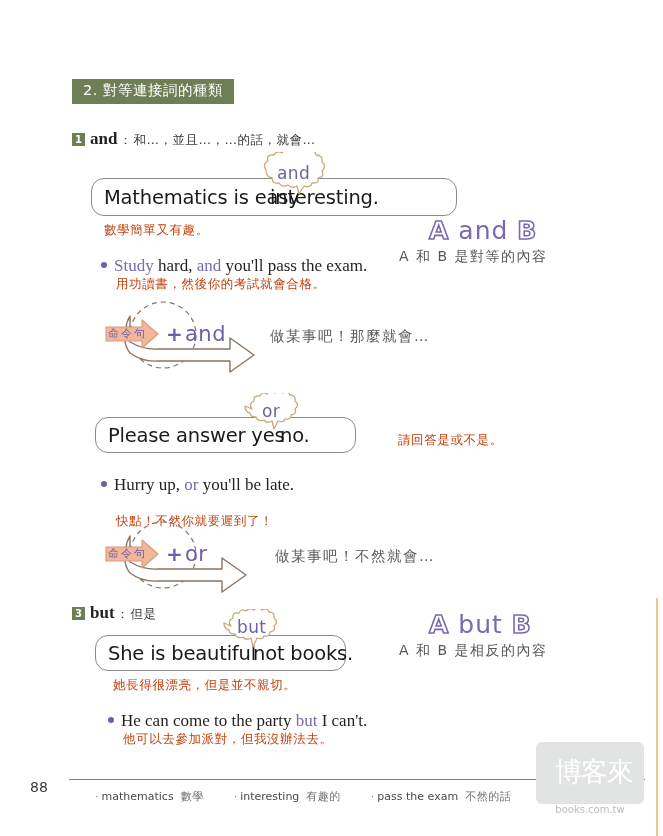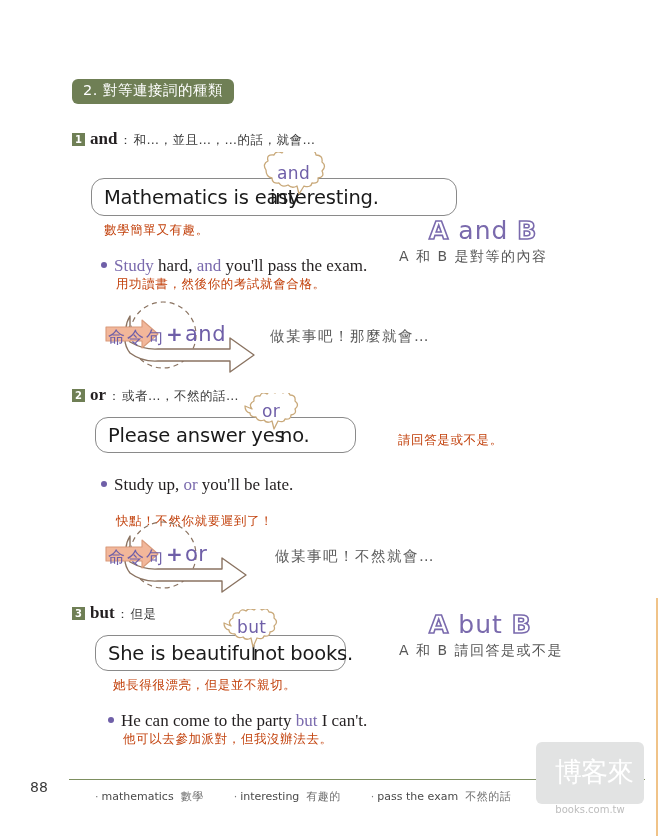--- a/index.html
+++ b/index.html
@@ -26,21 +26,21 @@
   .section-banner {
     position: absolute;
     left: 72px;
     top: 79px;
     background: #6f7f55;
     color: #ffffff;
     font-family: "DejaVu Sans", sans-serif;
     font-size: 14.5px;
     letter-spacing: 0.5px;
     padding: 4px 11px 5px 11px;
-    border-radius: 6px;
+    border-radius: 0;
     line-height: 1.1;
     white-space: nowrap;
   }
 
   
   .item-head {
     position: absolute;
     white-space: nowrap;
     line-height: 1;
   }
@@ -182,21 +182,21 @@
   .conj-in-arrow {
     position: absolute;
     font-family: "DejaVu Sans", sans-serif;
     font-size: 21px;
     color: #6f5fa8;
     letter-spacing: 0.5px;
   }
   .cmd-label {
     position: absolute;
     font-family: "DejaVu Sans", sans-serif;
-    font-size: 17px;
+    font-size: 11px;
     color: #6f5fa8;
     letter-spacing: 2px;
     white-space: nowrap;
   }
 
   
   .footer-rule {
     position: absolute;
     left: 69px;
     top: 779px;
@@ -321,39 +321,36 @@
       <path d="M30 26 q-8 13 0 26 q14 8 28 7 l72 0 l0 -11 l24 17 l-24 17 l0 -11 l-72 0 q-16 1 -28 -8 q-10 -13 0 -27 z" fill="#ffffff" stroke="#8a7361" stroke-width="1.4" stroke-linejoin="round" transform="translate(0,-6)"></path>
 
       <path d="M6 26 l36 0 l0 -7 l16 14 l-16 14 l0 -7 l-36 0 z" fill="#f2b79a" stroke="#d99a7a" stroke-width="1.1" stroke-linejoin="round" transform="translate(0,5)"></path>
     </svg>
   </div>
   <div class="cmd-label" style="left:108px; top:326px;">命令句</div>
   <div class="plus-sign" style="left:166px; top:322px;">+</div>
   <div class="conj-in-arrow" style="left:185px; top:322px;">and</div>
   <div class="diagram-text" style="left:270px; top:327px;">做某事吧！那麼就會…</div>
 
-  <div class="item-head" style="left:72px; top:386px;">
-    <span class="num-box">2</span><span class="kw-en">or</span><span class="kw-colon">：</span><span class="kw-zh">或者…，不然的話…</span>
-  </div>
 
   <div class="sent-box" style="left:95px; top:417px; width:261px; height:36px;"></div>
   <div class="sent-text" style="left:108px; top:424px;">Please answer yes</div>
   <div class="sent-text" style="left:280px; top:424px;">no.</div>
 
   <div class="bubble-wrap" style="left:243px; top:393px; width:66px; height:42px;">
     <svg width="66" height="42" viewBox="0 0 66 42">
       <path d="M9 16 q-4 -5 2 -8 q-1 -6 6 -5 q2 -5 7 -2 q3 -4 8 -1 q4 -4 8 0 q5 -3 7 2 q6 0 5 6 q5 4 0 8 q2 5 -4 6 q0 5 -6 4 q-1 4 -7 2 l-4 8 l-2 -8 q-5 3 -8 -1 q-6 2 -8 -3 q-6 0 -6 -4 q-5 -1 -5 -7 z" fill="#ffffff" stroke="#c9a97a" stroke-width="1.3" stroke-linejoin="round"></path>
     </svg>
   </div>
   <div class="bubble-word" style="left:262px; top:401px;">or</div>
 
   <div class="zh-trans" style="left:398px; top:432px;">請回答是或不是。</div>
 
   <div class="bullet-line" style="left:101px; top:476px;">
-    <span class="bullet-dot"></span><span>Study up, </span><span class="purple">or</span><span> you'll be late.</span>
+    <span class="bullet-dot"></span><span>Hurry up, </span><span class="purple">or</span><span> you'll be late.</span>
   </div>
   <div class="zh-trans" style="left:116px; top:495px;margin-top:18px;">快點！不然你就要遲到了！</div>
 
   <div class="diagram" style="left:100px; top:516px; width:172px; height:78px;">
     <svg width="172" height="78" viewBox="0 0 172 78">
       <circle cx="63" cy="39" r="33" fill="none" stroke="#8a7361" stroke-width="1.2" stroke-dasharray="5 4"></circle>
       <path d="M30 26 q-8 13 0 26 q14 8 28 7 l64 0 l0 -11 l24 17 l-24 17 l0 -11 l-64 0 q-16 1 -28 -8 q-10 -13 0 -27 z" fill="#ffffff" stroke="#8a7361" stroke-width="1.4" stroke-linejoin="round" transform="translate(0,-6)"></path>
       <path d="M6 26 l36 0 l0 -7 l16 14 l-16 14 l0 -7 l-36 0 z" fill="#f2b79a" stroke="#d99a7a" stroke-width="1.1" stroke-linejoin="round" transform="translate(0,5)"></path>
     </svg>
   </div>
@@ -377,21 +374,21 @@
   </div>
   <div class="bubble-word" style="left:237px; top:617px;">but</div>
 
   <div class="zh-trans" style="left:113px; top:677px;">她長得很漂亮，但是並不親切。</div>
 
   <div class="formula" style="left:429px; top:610px;">
     <span class="outline">A</span>
     <span>but</span>
     <span class="outline">B</span>
   </div>
-  <div class="formula-sub" style="left:399px; top:642px;">A 和 B 請回答是或不是</div>
+  <div class="formula-sub" style="left:399px; top:642px;">A 和 B 是相反的內容</div>
 
   <div class="bullet-line" style="left:108px; top:712px;">
     <span class="bullet-dot"></span><span>He can come to the party </span><span class="purple">but</span><span> I can't.</span>
   </div>
   <div class="zh-trans" style="left:123px; top:731px;">他可以去參加派對，但我沒辦法去。</div>
 
   <div class="page-num">88</div>
   <div class="footer-rule"></div>
 
   <div class="vocab-row">

